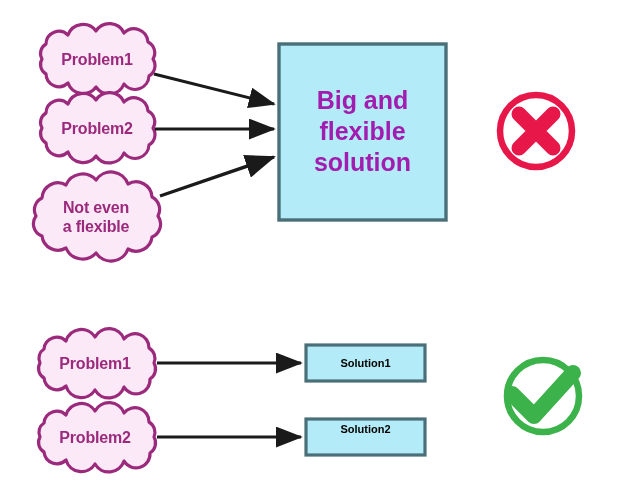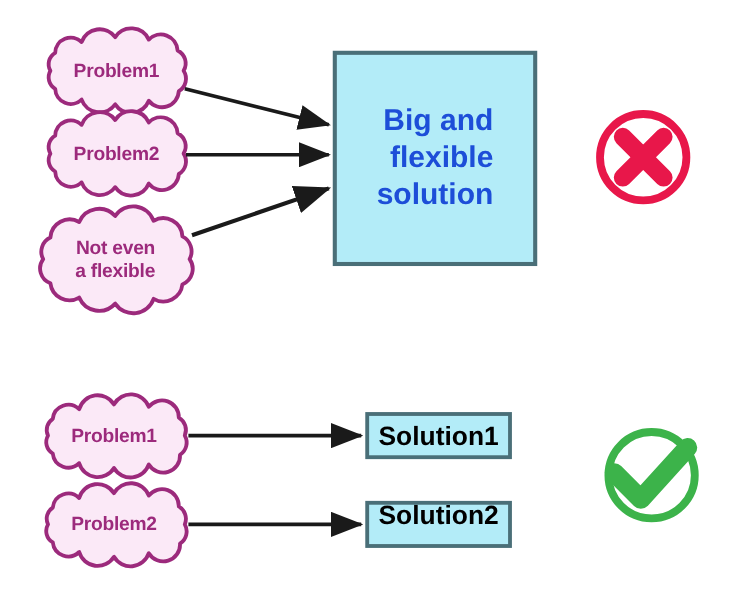--- a/index.html
+++ b/index.html
@@ -27,39 +27,39 @@
   .layer.shapes { z-index: 1; }
   .layer.arrows { z-index: 2; }
 
   
   .txt {
     position: absolute;
     z-index: 3;
     display: flex;
     align-items: center;
     justify-content: center;
-    text-align: right;
+    text-align: center;
     pointer-events: none;
     white-space: pre;
   }
   .cloud-label {
     color: #9c2a7c;
     font-weight: bold;
     font-size: 16px;
     line-height: 19px;
     letter-spacing: -0.2px;
   }
   .box-label {
     color: #000000;
     font-weight: bold;
-    font-size: 22px;
+    font-size: 11px;
     line-height: 21px;
   }
   .bigbox-label {
-    color: #1d4ed8;
+    color: #a21caf;
     font-weight: bold;
     font-size: 25px;
     line-height: 31px;
   }
 </style>
 </head>
 <body>
 
 <div id="canvas">
 

